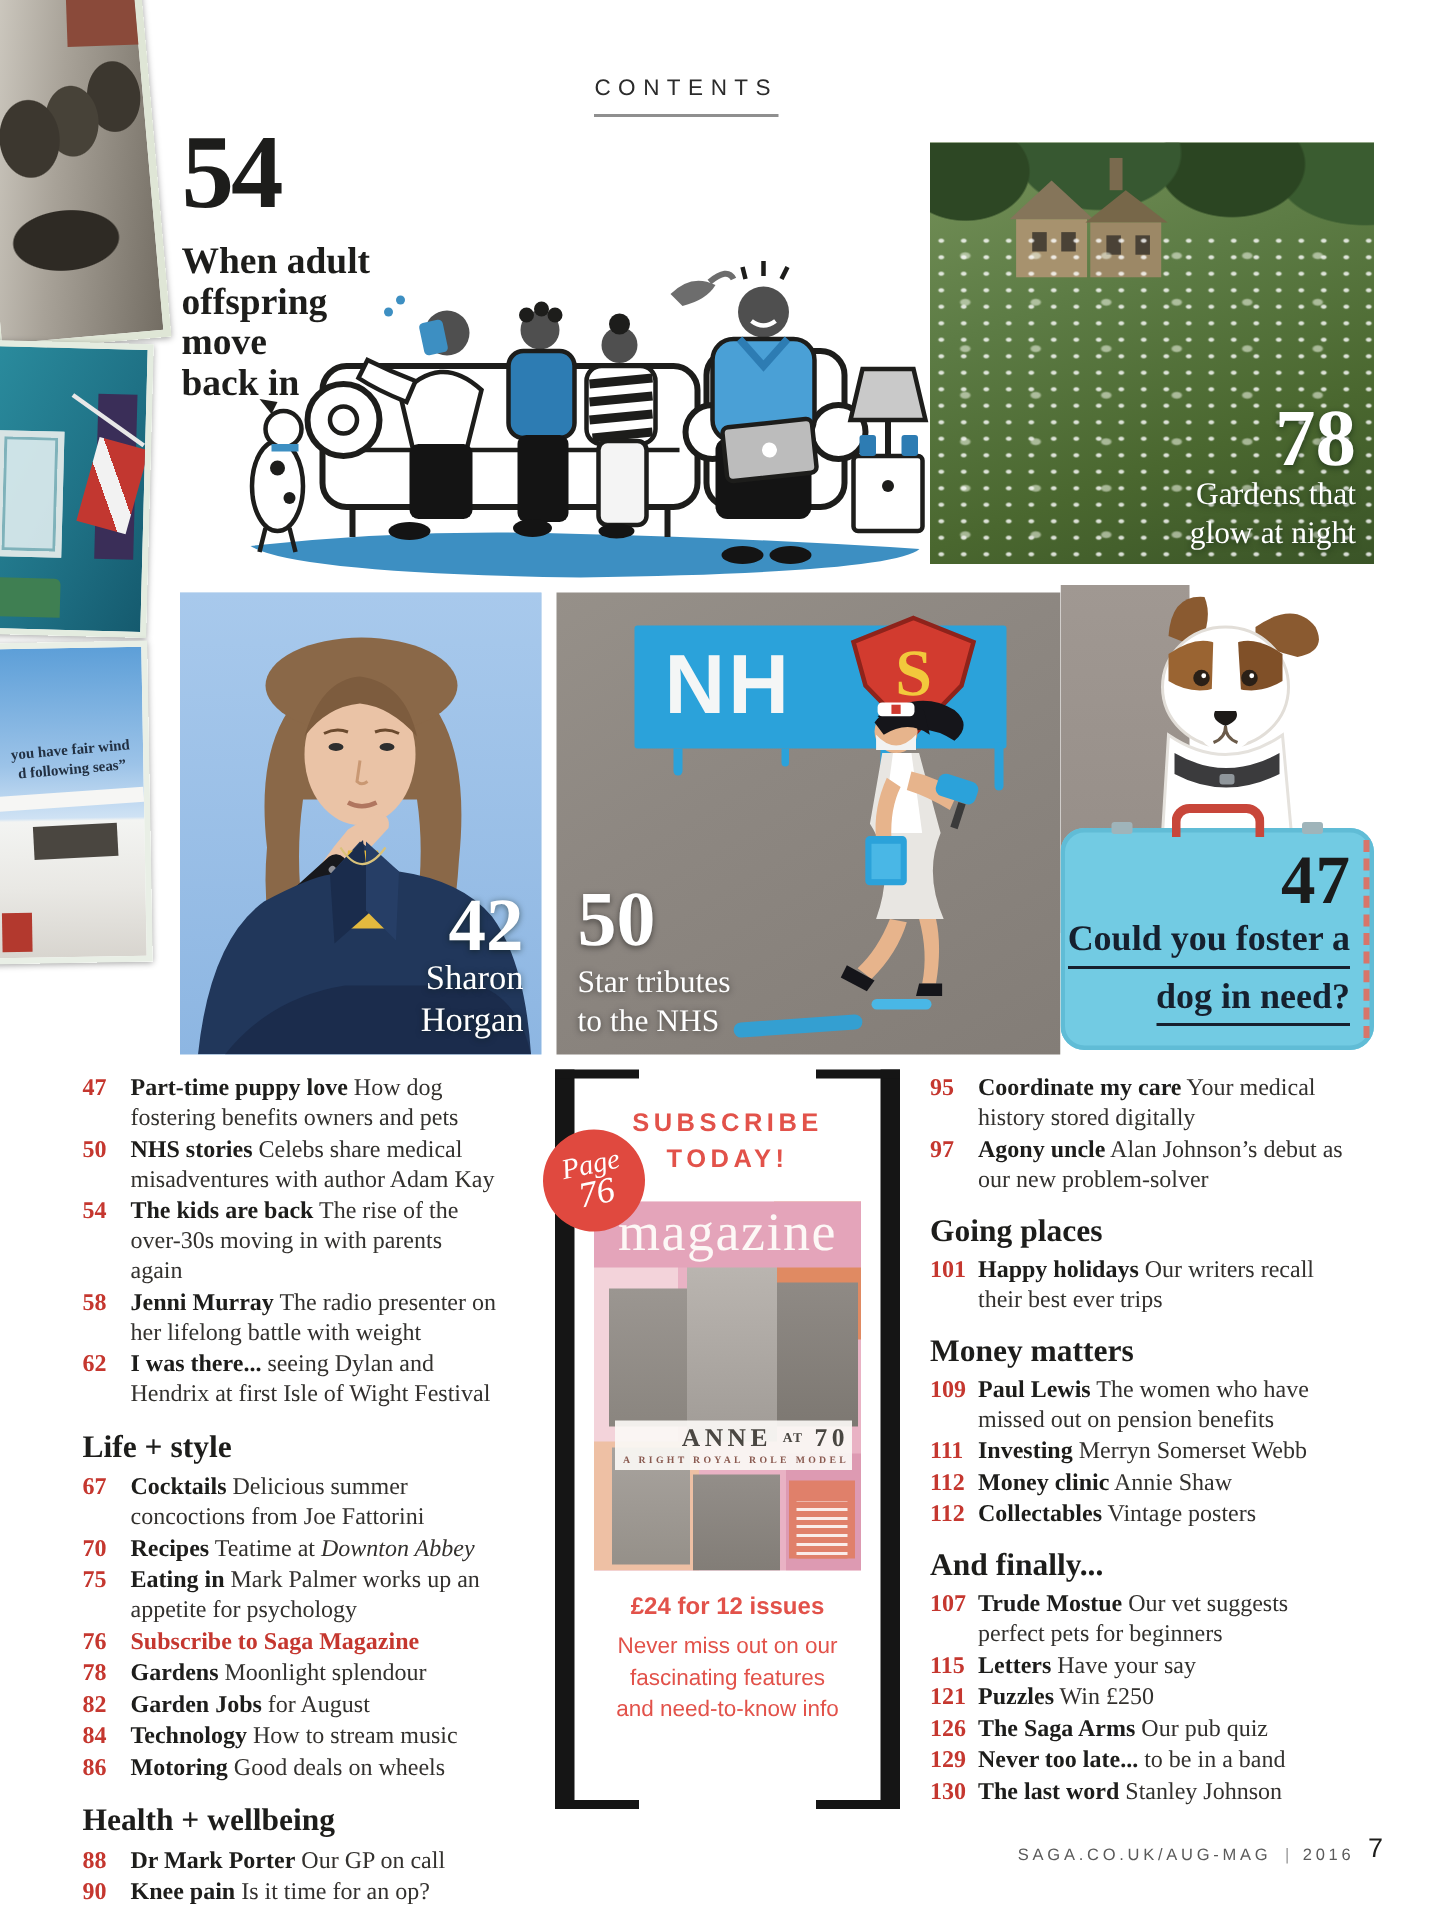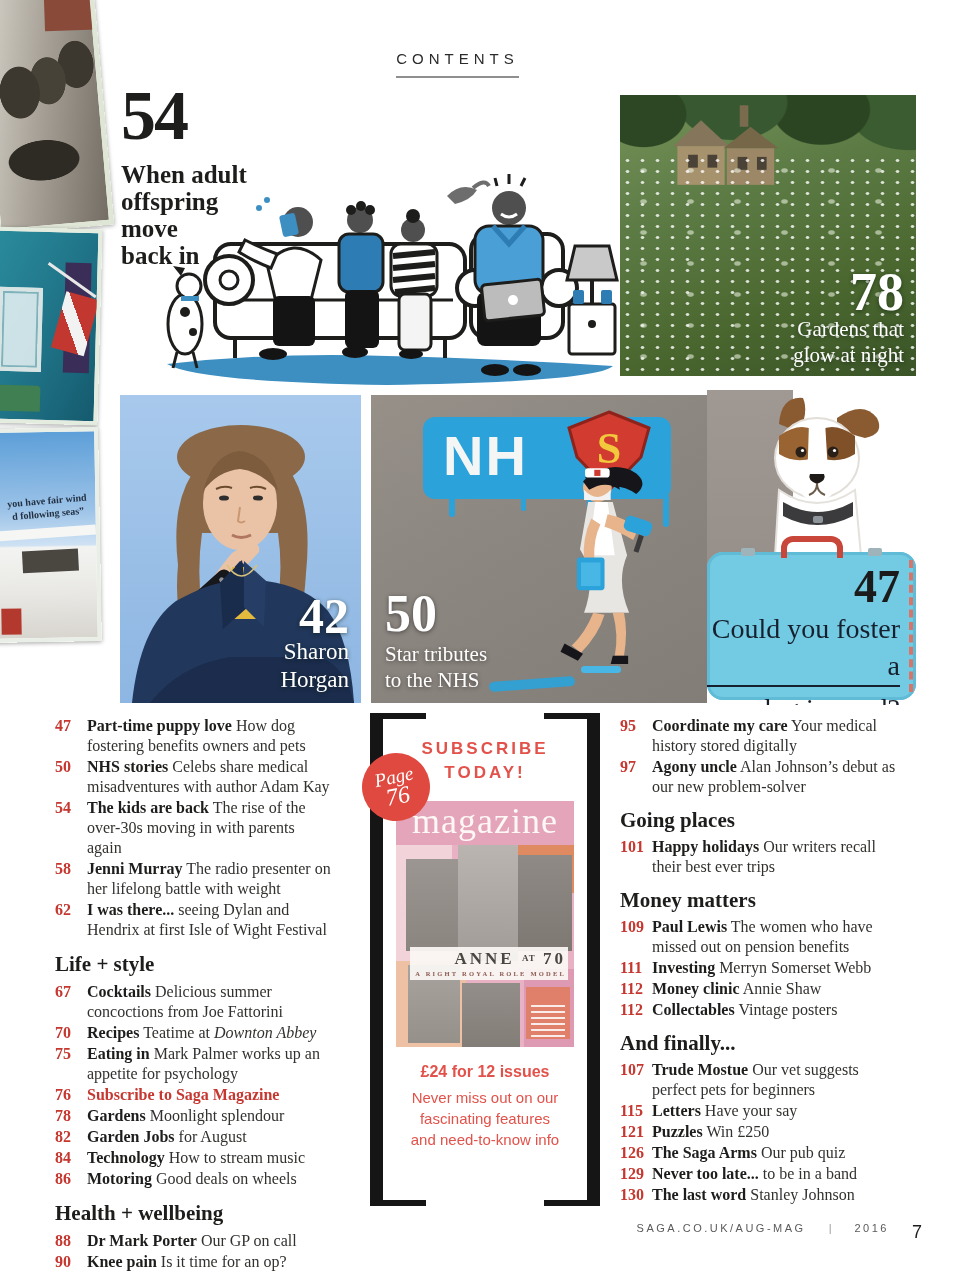--- a/index.html
+++ b/index.html
@@ -67,42 +67,42 @@
     radial-gradient(rgba(255,255,255,.85) 1.3px, transparent 2.4px),
     radial-gradient(rgba(238,244,228,.6) 2.6px, transparent 4.2px);
     background-size:15px 11px,47px 31px}
 
   
   #sharon{left:120px;top:395px;width:241px;height:308px;background:#9cc2e8}
 
   
   #nhs{left:371px;top:395px;width:336px;height:308px;
     background:linear-gradient(150deg,#969089 0%,#8d8781 40%,#837d77 100%)}
-  #nhs .sign{position:absolute;left:52px;top:22px;width:248px;height:82px;background:#2ba2da;border-radius:12px}
+  #nhs .sign{position:absolute;left:52px;top:22px;width:248px;height:82px;background:#2ba2da;border-radius:2px}
   #nhs .sign .nh{position:absolute;left:20px;top:6px;font-family:"Liberation Sans",sans-serif;
     font-weight:bold;font-size:56px;color:#f4f6f6;letter-spacing:2px}
   #nhs .drip{position:absolute;background:#2ba2da;border-radius:0 0 4px 4px}
   #nhs .shield{position:absolute;left:192px;top:14px}
   #nhs .splash{position:absolute;left:118px;bottom:14px;width:86px;height:10px;background:#2ba2da;
     border-radius:6px;transform:rotate(-4deg);opacity:.9}
   #nhs .splash2{position:absolute;left:210px;bottom:30px;width:40px;height:7px;background:#49b7e6;border-radius:4px}
 
   
   #dogpanel{left:707px;top:390px;width:209px;height:315px;background:#fff}
   #dogpanel .wall{position:absolute;left:0;top:0;width:86px;height:232px;
     background:linear-gradient(#a09892 0%,#948c86 100%)}
   .suitcase{position:absolute;left:0px;top:162px;width:209px;height:148px;background:#72cbe3;
     border-radius:16px;box-shadow:inset 0 0 0 3px #60bcd6}
   .suitcase .stitch{position:absolute;right:3px;top:8px;bottom:8px;width:0;border-right:4px dashed #d8756a}
   .suitcase .handle{position:absolute;left:50%;top:-16px;transform:translateX(-50%);
     width:62px;height:22px;border:6px solid #c8463a;border-bottom:none;border-radius:12px 12px 0 0}
   .suitcase .clasp{position:absolute;top:-4px;width:14px;height:8px;background:#9fb4ba;border-radius:2px}
   .suitcase .texts{position:absolute;right:16px;top:14px;text-align:right;color:#16202e}
   .suitcase .sc-num{font-weight:bold;font-size:46px;line-height:.9;color:#1b1b1b}
-  .suitcase .sc-line{display:block;width:fit-content;margin-left:auto;font-weight:normal;font-size:28px;
+  .suitcase .sc-line{display:block;width:fit-content;margin-left:auto;font-weight:bold;font-size:24px;
     line-height:1.3;border-bottom:2px solid #16202e;padding-bottom:1px;margin-top:4px}
 
   
   .toc-col{position:absolute;top:716px}
   #toc-col1{left:55px;width:300px}
   #toc-col3{left:620px;width:296px}
   .toc-item{display:flex;margin-bottom:1px}
   .toc-item .num{flex:none;width:32px;font-weight:bold;font-size:16px;line-height:20px;color:#c5372f}
   .toc-item .txt{max-width:244px;font-size:16px;line-height:20px;color:#33312e}
   .toc-item .txt b{color:#1d1d1b}
@@ -135,21 +135,21 @@
   .cover-band .t2{display:block;margin-top:1px;font-size:6.5px;letter-spacing:2.2px;color:#8a5a50;font-weight:bold}
   .cover .plusbox{position:absolute;right:4px;bottom:8px;width:44px;height:52px;background:#e0806a;z-index:2;
     background-image:repeating-linear-gradient(#e0806a 0 4px, rgba(255,255,255,.85) 4px 6px);
     background-size:34px 100%;background-position:5px 14px;background-repeat:no-repeat}
   .price{margin-top:16px;text-align:center;font-family:"Liberation Sans",sans-serif;
     font-weight:bold;font-size:16px;color:#e2524a}
   .tagline{margin-top:6px;text-align:center;font-family:"Liberation Sans",sans-serif;
     font-size:15px;line-height:21px;color:#e2524a}
 
   
-  #footer{position:absolute;right:48px;top:1222px;display:flex;align-items:flex-start;gap:23px;
+  #footer{position:absolute;right:48px;top:1222px;display:flex;align-items:flex-end;gap:9px;
     font-family:"Liberation Sans",sans-serif}
   #footer .url,#footer .yr{font-size:11px;letter-spacing:2.5px;color:#5a5a5a}
   #footer .sep{font-size:11px;color:#9a9a9a}
   #footer .pg{font-size:18px;color:#1d1d1b}
 </style>
 </head>
 <body>
 
 <div id="page">
 

